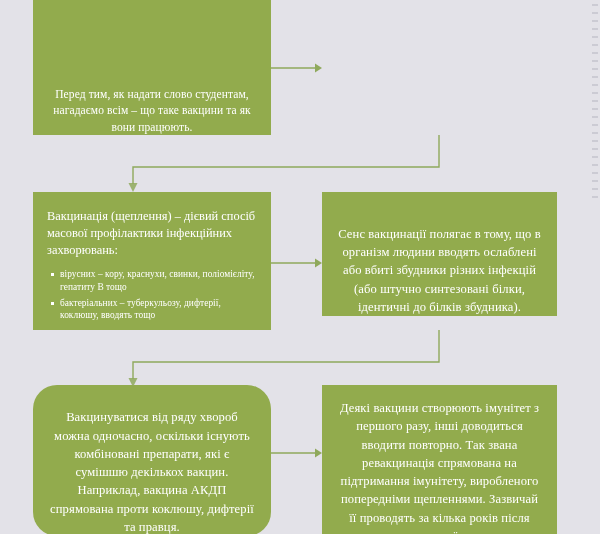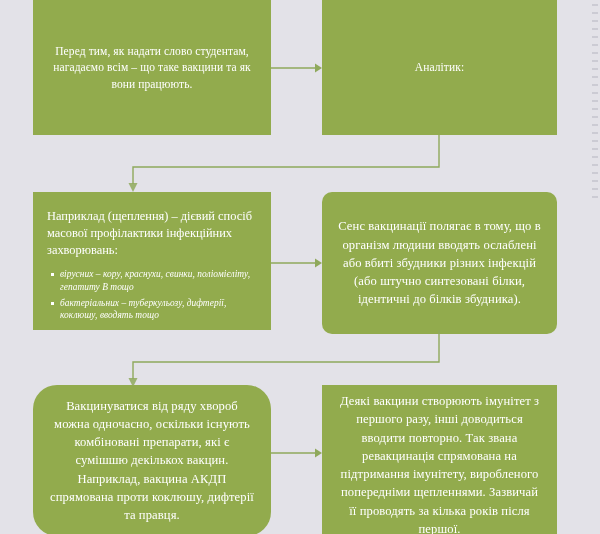--- a/index.html
+++ b/index.html
@@ -23,21 +23,21 @@
     background: #e3e2e8;
   }
 
   .node {
     position: absolute;
     background: #92ab4d;
     color: #ffffff;
     box-sizing: border-box;
     display: flex;
     flex-direction: column;
-    justify-content: center;
+    justify-content: flex-end;
     overflow: hidden;
   }
 
   .node.centered { align-items: center; text-align: center; }
 
   .node-text {
     display: block;
     width: 100%;
     text-align: center;
     font-size: 11.5px;
@@ -70,21 +70,20 @@
     padding: 0 2px;
     width: 100%;
     box-sizing: border-box;
   }
   .bullets {
     list-style: none;
     margin: 9px 0 12px 0;
     padding: 0 2px 0 6px;
     width: 100%;
     box-sizing: border-box;
-    font-style: italic;
   }
   .bullets li {
     position: relative;
     text-align: left;
     font-size: 9.4px;
     line-height: 1.38;
     padding-left: 9px;
     margin-bottom: 3px;
     letter-spacing: 0.05px;
   }
@@ -123,33 +122,30 @@
 </style>
 </head>
 <body>
 
 <div id="stage">
 
   <div class="node centered" style="left:33px; top:0px; width:238px; height:135px;">
     <span class="node-text">Перед тим, як надати слово студентам, нагадаємо всім – що таке вакцини та як вони працюють.</span>
   </div>
 
-  <div class="node centered" style="left:322px; top:0px; width:235px; height:135px;">
-    <span class="node-text label">Аналітик:</span>
-  </div>
 
   <div class="node listbox" style="left:33px; top:192px; width:238px; height:138px;">
-    <span class="list-heading">Наприклад (щеплення) – дієвий спосіб масової профілактики інфекційних захворювань:</span>
+    <span class="list-heading">Вакцинація (щеплення) – дієвий спосіб масової профілактики інфекційних захворювань:</span>
     <ul class="bullets">
       <li>вірусних – кору, краснухи, свинки, поліомієліту, гепатиту В тощо</li>
       <li>бактеріальних – туберкульозу, дифтерії, коклюшу, вводять тощо</li>
     </ul>
   </div>
 
-  <div class="node centered" style="left:322px; top:192px; width:235px; height:142px;border-radius:10px;">
+  <div class="node centered" style="left:322px; top:192px; width:235px; height:124px;">
     <span class="node-text big">Сенс вакцинації полягає в тому, що в організм людини вводять ослаблені або вбиті збудники різних інфекцій (або штучно синтезовані білки, ідентичні до білків збудника).</span>
   </div>
 
   <div class="node centered" style="left:33px; top:385px; width:238px; height:151px;border-radius:24px;">
     <span class="node-text big">Вакцинуватися від ряду хвороб можна одночасно, оскільки існують комбіновані препарати, які є сумішшю декількох вакцин. Наприклад, вакцина АКДП спрямована проти коклюшу, дифтерії та правця.</span>
   </div>
 
   <div class="node centered" style="left:322px; top:385px; width:235px; height:160px;">
     <span class="node-text big">Деякі вакцини створюють імунітет з першого разу, інші доводиться вводити повторно. Так звана ревакцинація спрямована на підтримання імунітету, виробленого попередніми щепленнями. Зазвичай її проводять за кілька років після першої.</span>
   </div>

